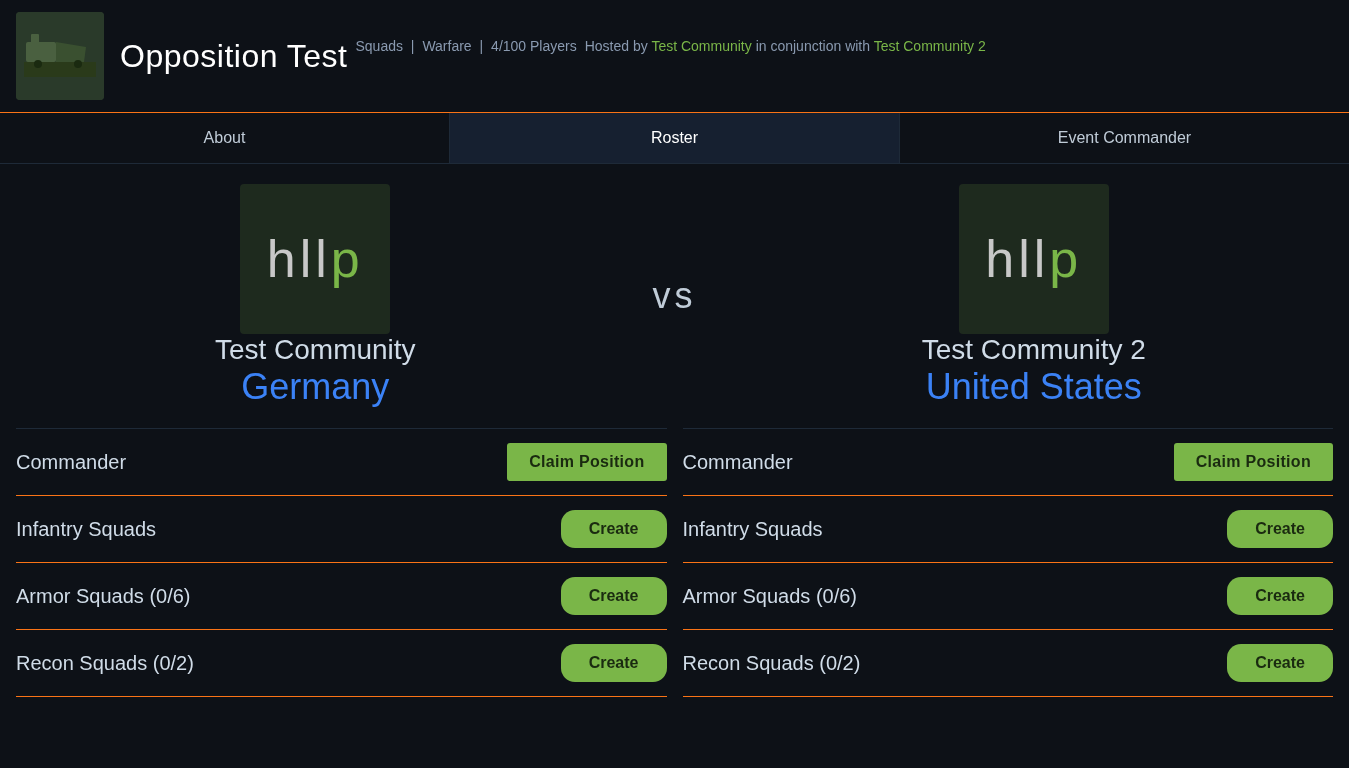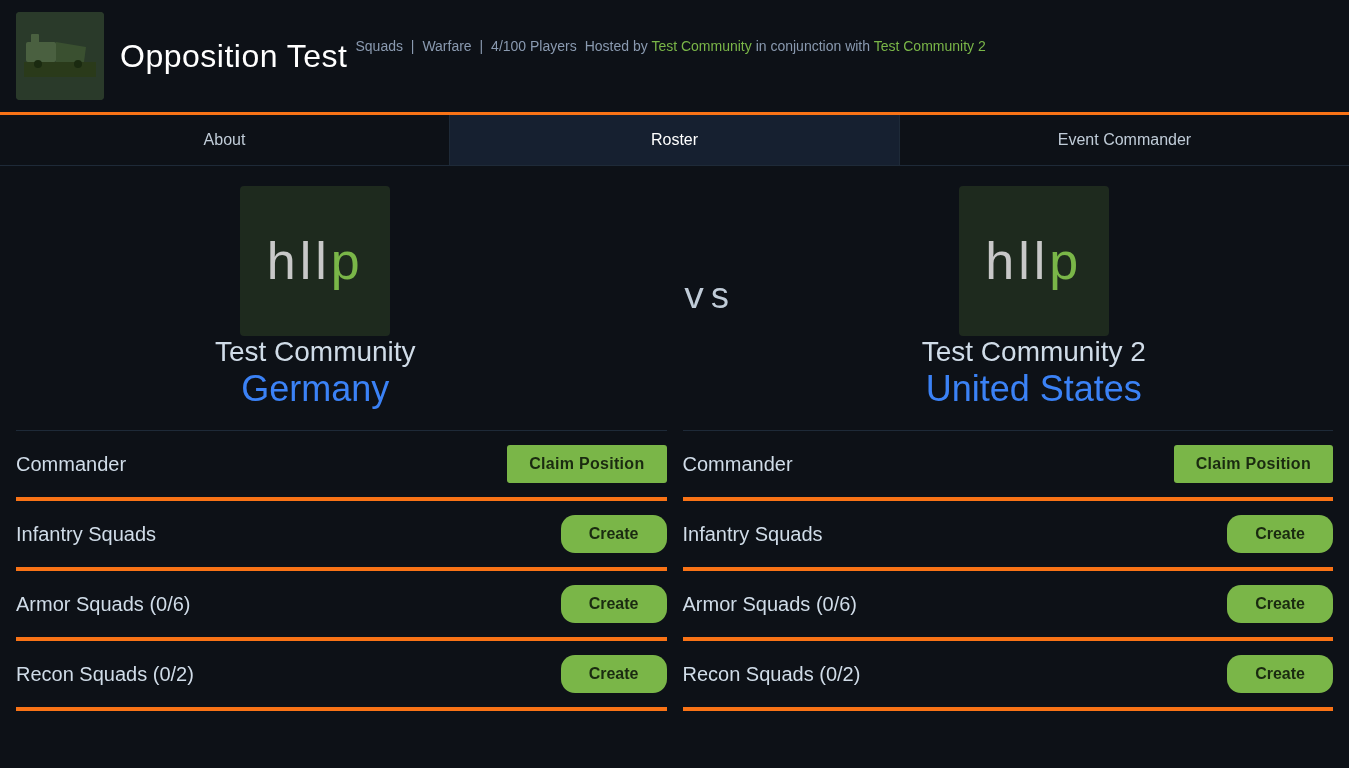--- a/index.html
+++ b/index.html
@@ -69,21 +69,21 @@
     }
 
     .header-hosted a {
       color: #7ab648;
       text-decoration: none;
     }
 
     
     .tabs {
       display: flex;
-      border-top: 3px solid #f97316;
+      border-top: 1px solid #f97316;
       border-bottom: 1px solid #1e2a38;
     }
 
     .tab {
       flex: 1;
       padding: 16px;
       text-align: center;
       font-size: 16px;
       color: #c0ccd8;
       cursor: pointer;
@@ -141,26 +141,25 @@
       letter-spacing: 4px;
       color: #c8c8c8;
     }
 
     .hllp-text .accent {
       color: #7ab648;
     }
 
     .vs-divider {
       width: 120px;
-      text-align: right;
+      text-align: center;
       font-size: 36px;
       color: #c0ccd8;
       font-weight: 300;
       letter-spacing: 4px;
-      font-family: Liberation Mono, monospace;
     }
 
     .team-name {
       font-size: 28px;
       color: #d0dce8;
       font-weight: 300;
     }
 
     .team-faction {
       font-size: 36px;
@@ -182,21 +181,21 @@
 
     .roster-divider-col {
       width: 16px;
     }
 
     .roster-row {
       display: flex;
       align-items: center;
       justify-content: space-between;
       padding: 14px 0;
-      border-bottom: 4px solid #f97316;
+      border-bottom: 1px solid #f97316;
     }
 
     .roster-label {
       font-size: 20px;
       color: #d0dce8;
       font-weight: 300;
     }
 
     .btn-claim {
       background-color: #7ab648;

